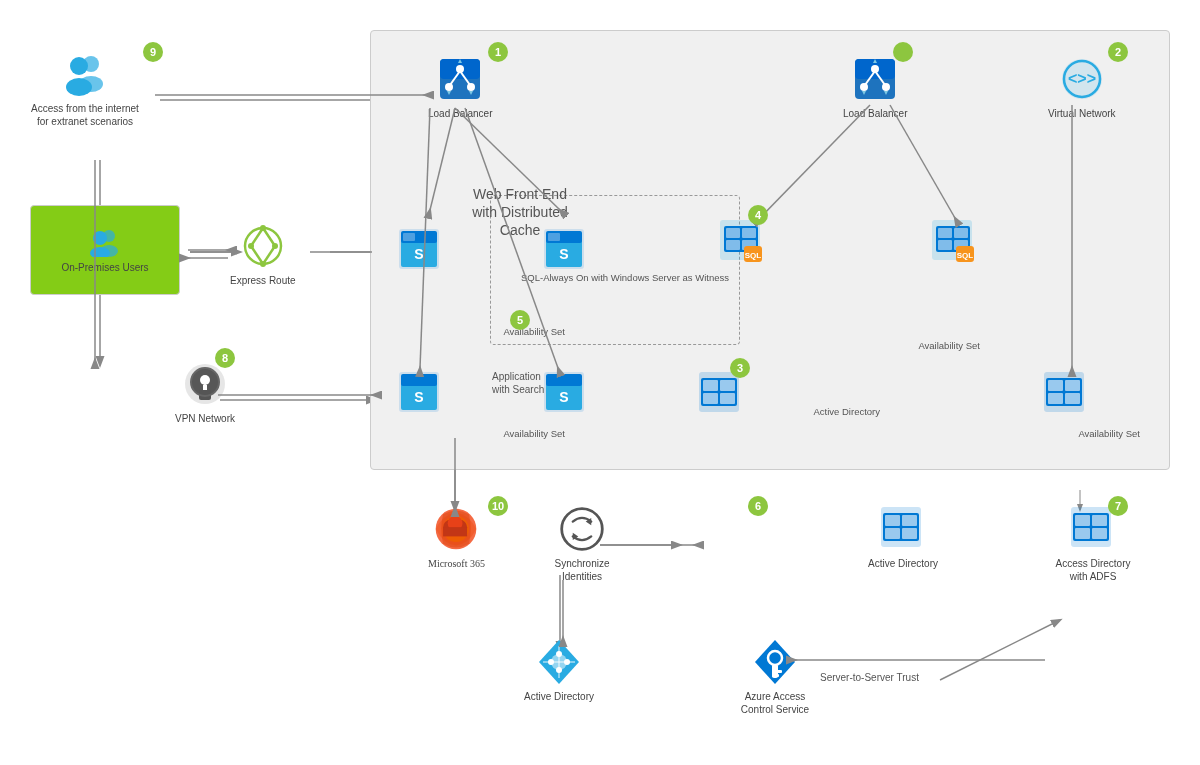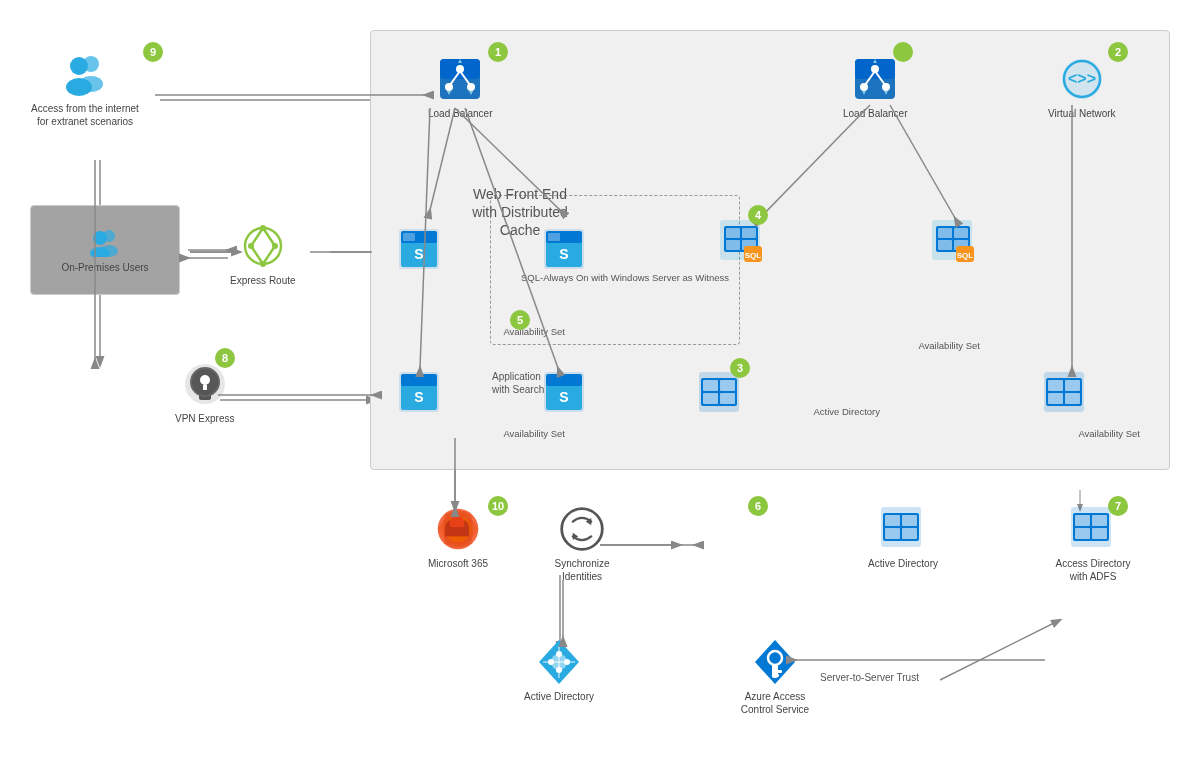--- a/index.html
+++ b/index.html
@@ -75,21 +75,21 @@
       border-radius: 4px;
     }
 
     
     .on-prem-box {
       position: absolute;
       top: 205px;
       left: 30px;
       width: 150px;
       height: 90px;
-      background: #a3a3a3;
+      background: #84cc16;
       border: 1px solid #ccc;
       border-radius: 4px;
       display: flex;
       flex-direction: column;
       align-items: center;
       justify-content: center;
       padding: 8px;
     }
 
     
@@ -233,21 +233,21 @@
       <svg width="48" height="48" viewBox="0 0 48 48">
         <circle cx="24" cy="24" r="20" fill="#555" opacity="0.15"></circle>
         <circle cx="24" cy="22" r="14" fill="#333" opacity="0.8"></circle>
         <rect x="18" y="30" width="12" height="10" rx="2" fill="#555"></rect>
         <circle cx="24" cy="20" r="5" fill="#fff"></circle>
         <rect x="22" y="25" width="4" height="5" fill="#fff"></rect>
         <circle cx="24" cy="22" r="14" fill="none" stroke="#666" stroke-width="2"></circle>
         <text x="24" y="26" text-anchor="middle" fill="#fff" font-size="10" font-weight="bold">+</text>
       </svg>
     </div>
-    <div class="icon-label">VPN Express</div>
+    <div class="icon-label">VPN Network</div>
   </div>
 
   <div class="badge" style="top:42px; left:488px;">1</div>
 
   <div class="icon-node" style="top:55px; left:428px;">
     <div class="icon-box">
       <svg width="48" height="48" viewBox="0 0 48 48">
         <rect x="4" y="4" width="40" height="40" rx="4" fill="#1e73be"></rect>
         <rect x="4" y="4" width="40" height="20" rx="4" fill="#0066cc"></rect>
         <line x1="24" y1="16" x2="14" y2="30" stroke="#fff" stroke-width="2"></line>
@@ -418,21 +418,21 @@
         <rect x="4" y="4" width="40" height="40" rx="20" fill="#29abe2" opacity="0.15"></rect>
         <circle cx="24" cy="24" r="18" fill="none" stroke="#29abe2" stroke-width="2.5"></circle>
         <text x="24" y="29" text-anchor="middle" fill="#29abe2" font-size="16" font-weight="bold">&lt;&gt;&gt;</text>
       </svg>
     </div>
     <div class="icon-label">Virtual Network</div>
   </div>
 
   <div class="badge" style="top:496px; left:488px;">10</div>
 
-  <div class="icon-node" style="top:505px; left:428px;">
+  <div class="icon-node" style="top:505px; left:428px;font-family:Liberation Serif, serif;">
     <div class="icon-box">
       <svg width="52" height="52" viewBox="0 0 52 52">
         <ellipse cx="26" cy="26" rx="22" ry="22" fill="#f25022" opacity="0.85"></ellipse>
         <ellipse cx="26" cy="26" rx="14" ry="14" fill="#ff8c00" opacity="0.85"></ellipse>
         <ellipse cx="26" cy="26" rx="7" ry="7" fill="#ffb900" opacity="0.9"></ellipse>
         <path d="M12 10 Q26 2 40 10 Q44 26 40 42 Q26 50 12 42 Q8 26 12 10Z" fill="#d83b01" opacity="0.4"></path>
         <path d="M4 26 Q12 10 26 8 Q40 10 48 26 Q40 42 26 44 Q12 42 4 26Z" fill="#ea4300" opacity="0.3"></path>
 
         <circle cx="20" cy="24" r="8" fill="#c23616"></circle>
         <circle cx="30" cy="24" r="8" fill="#c23616"></circle>

